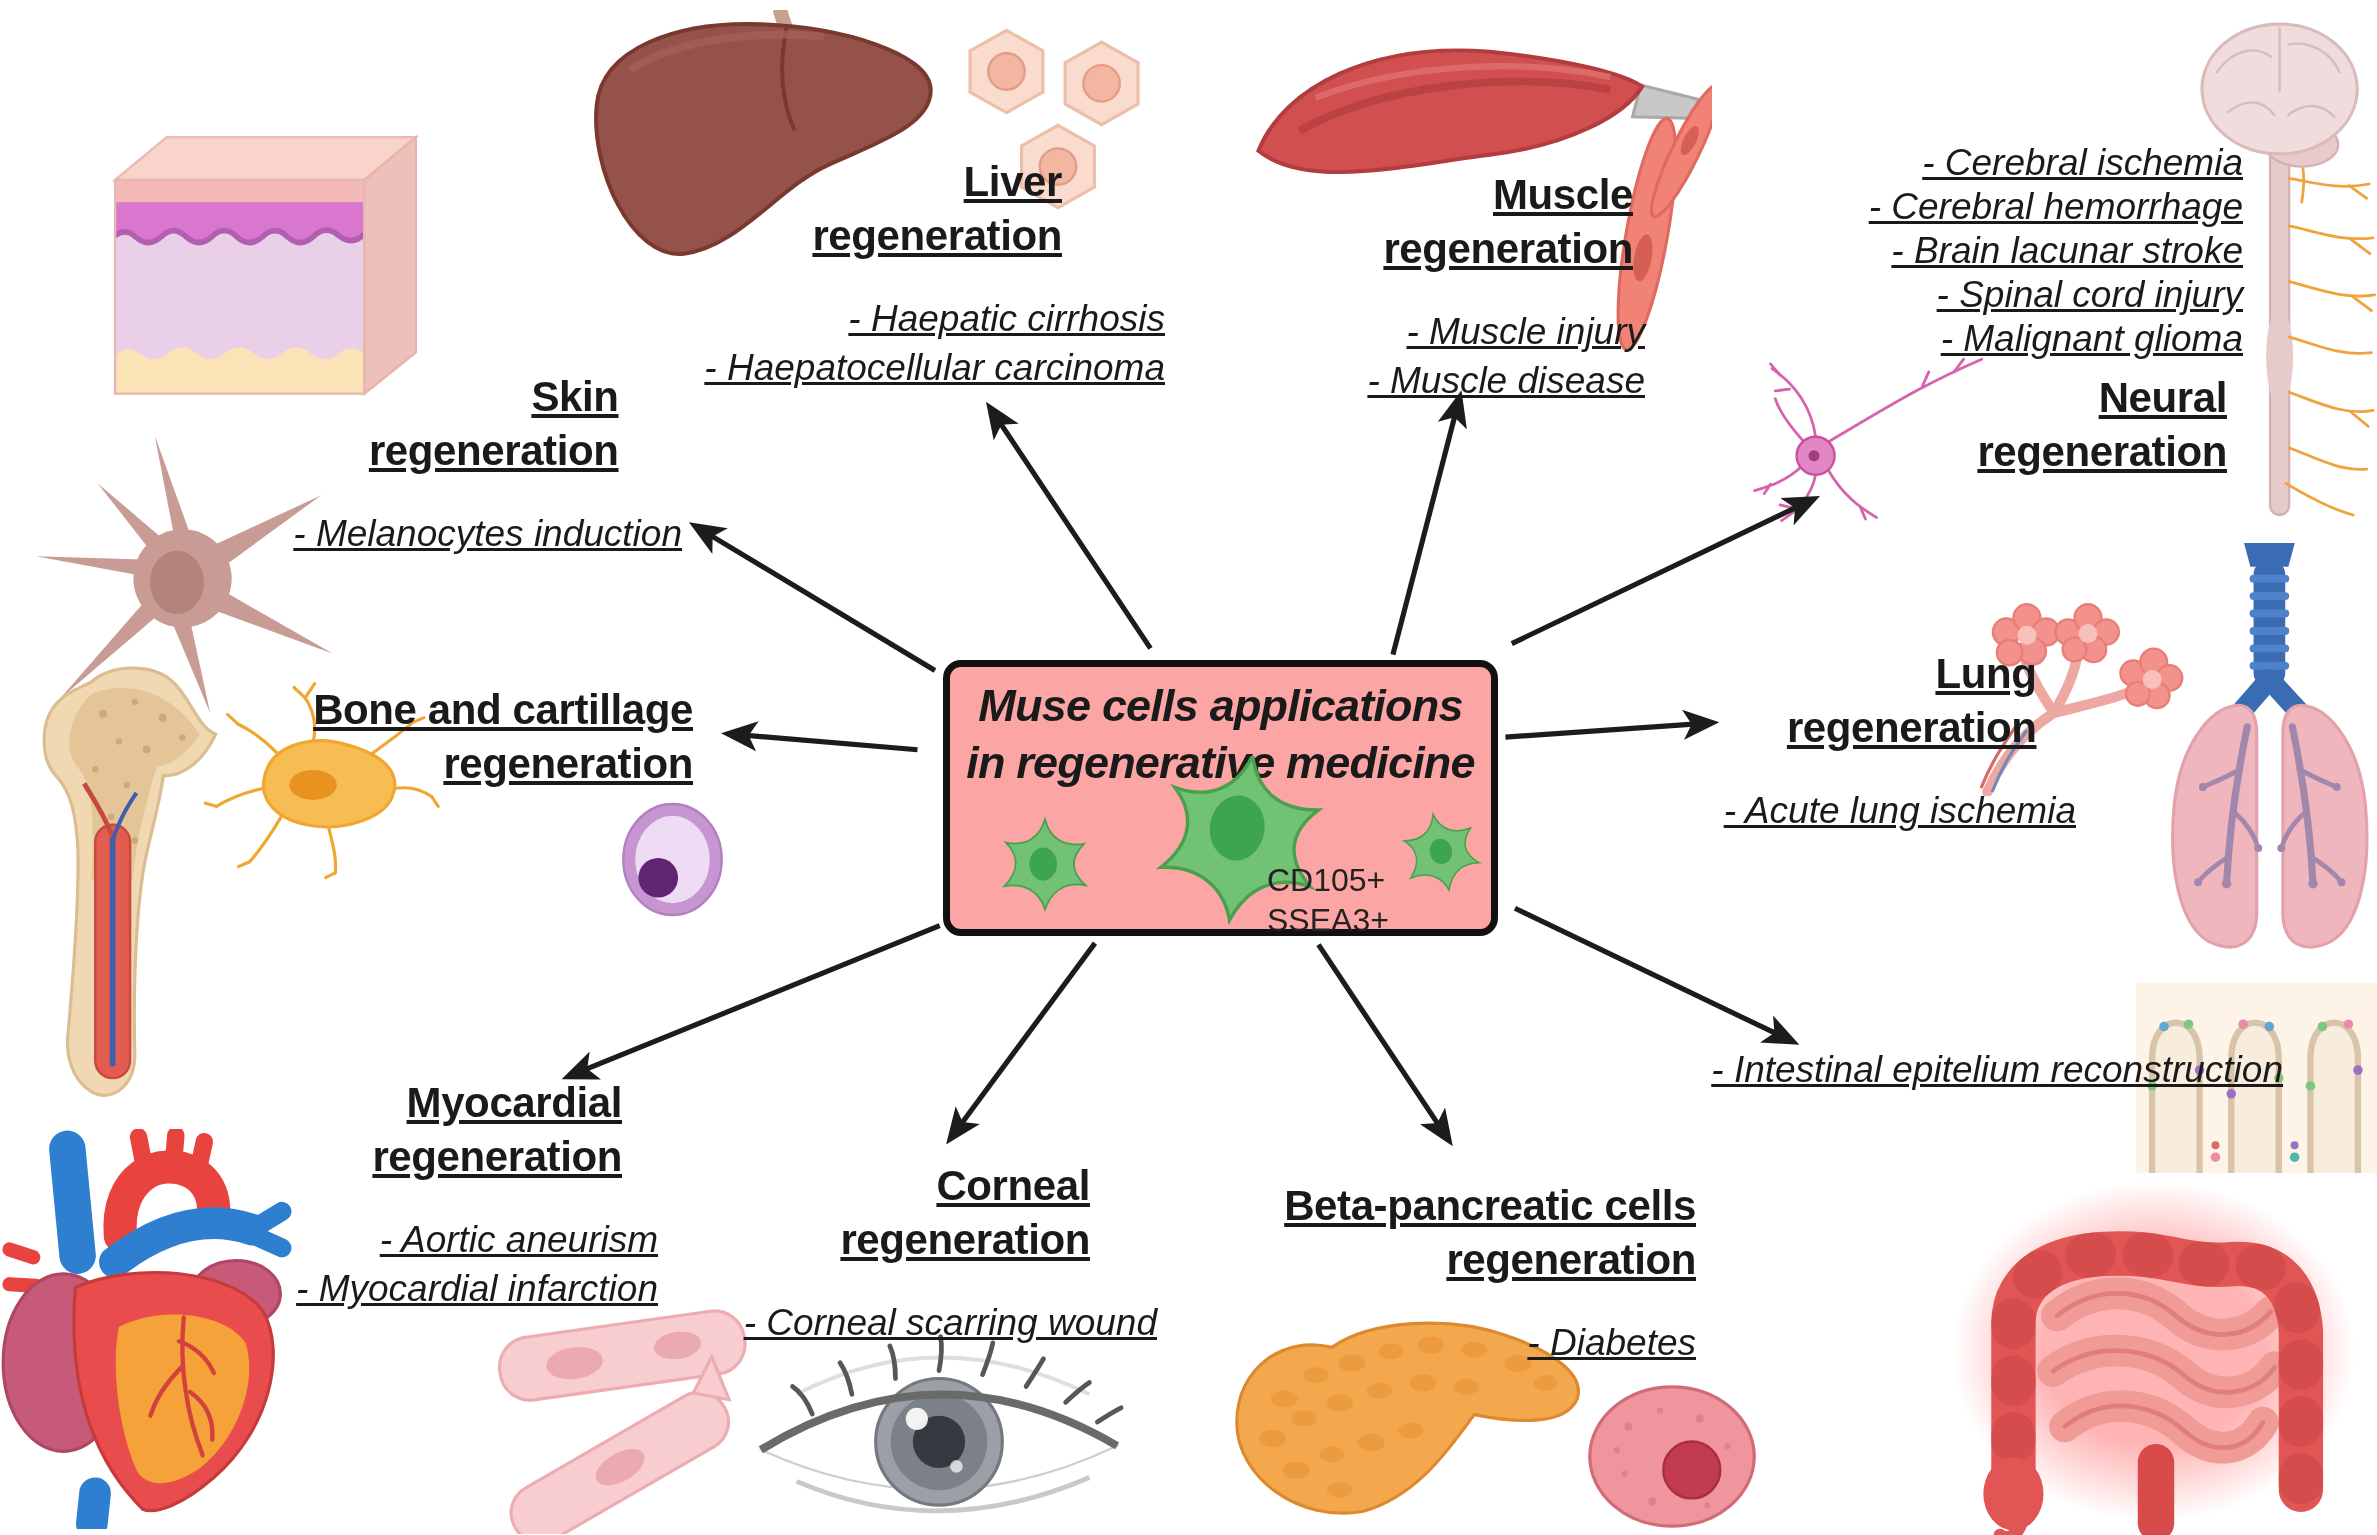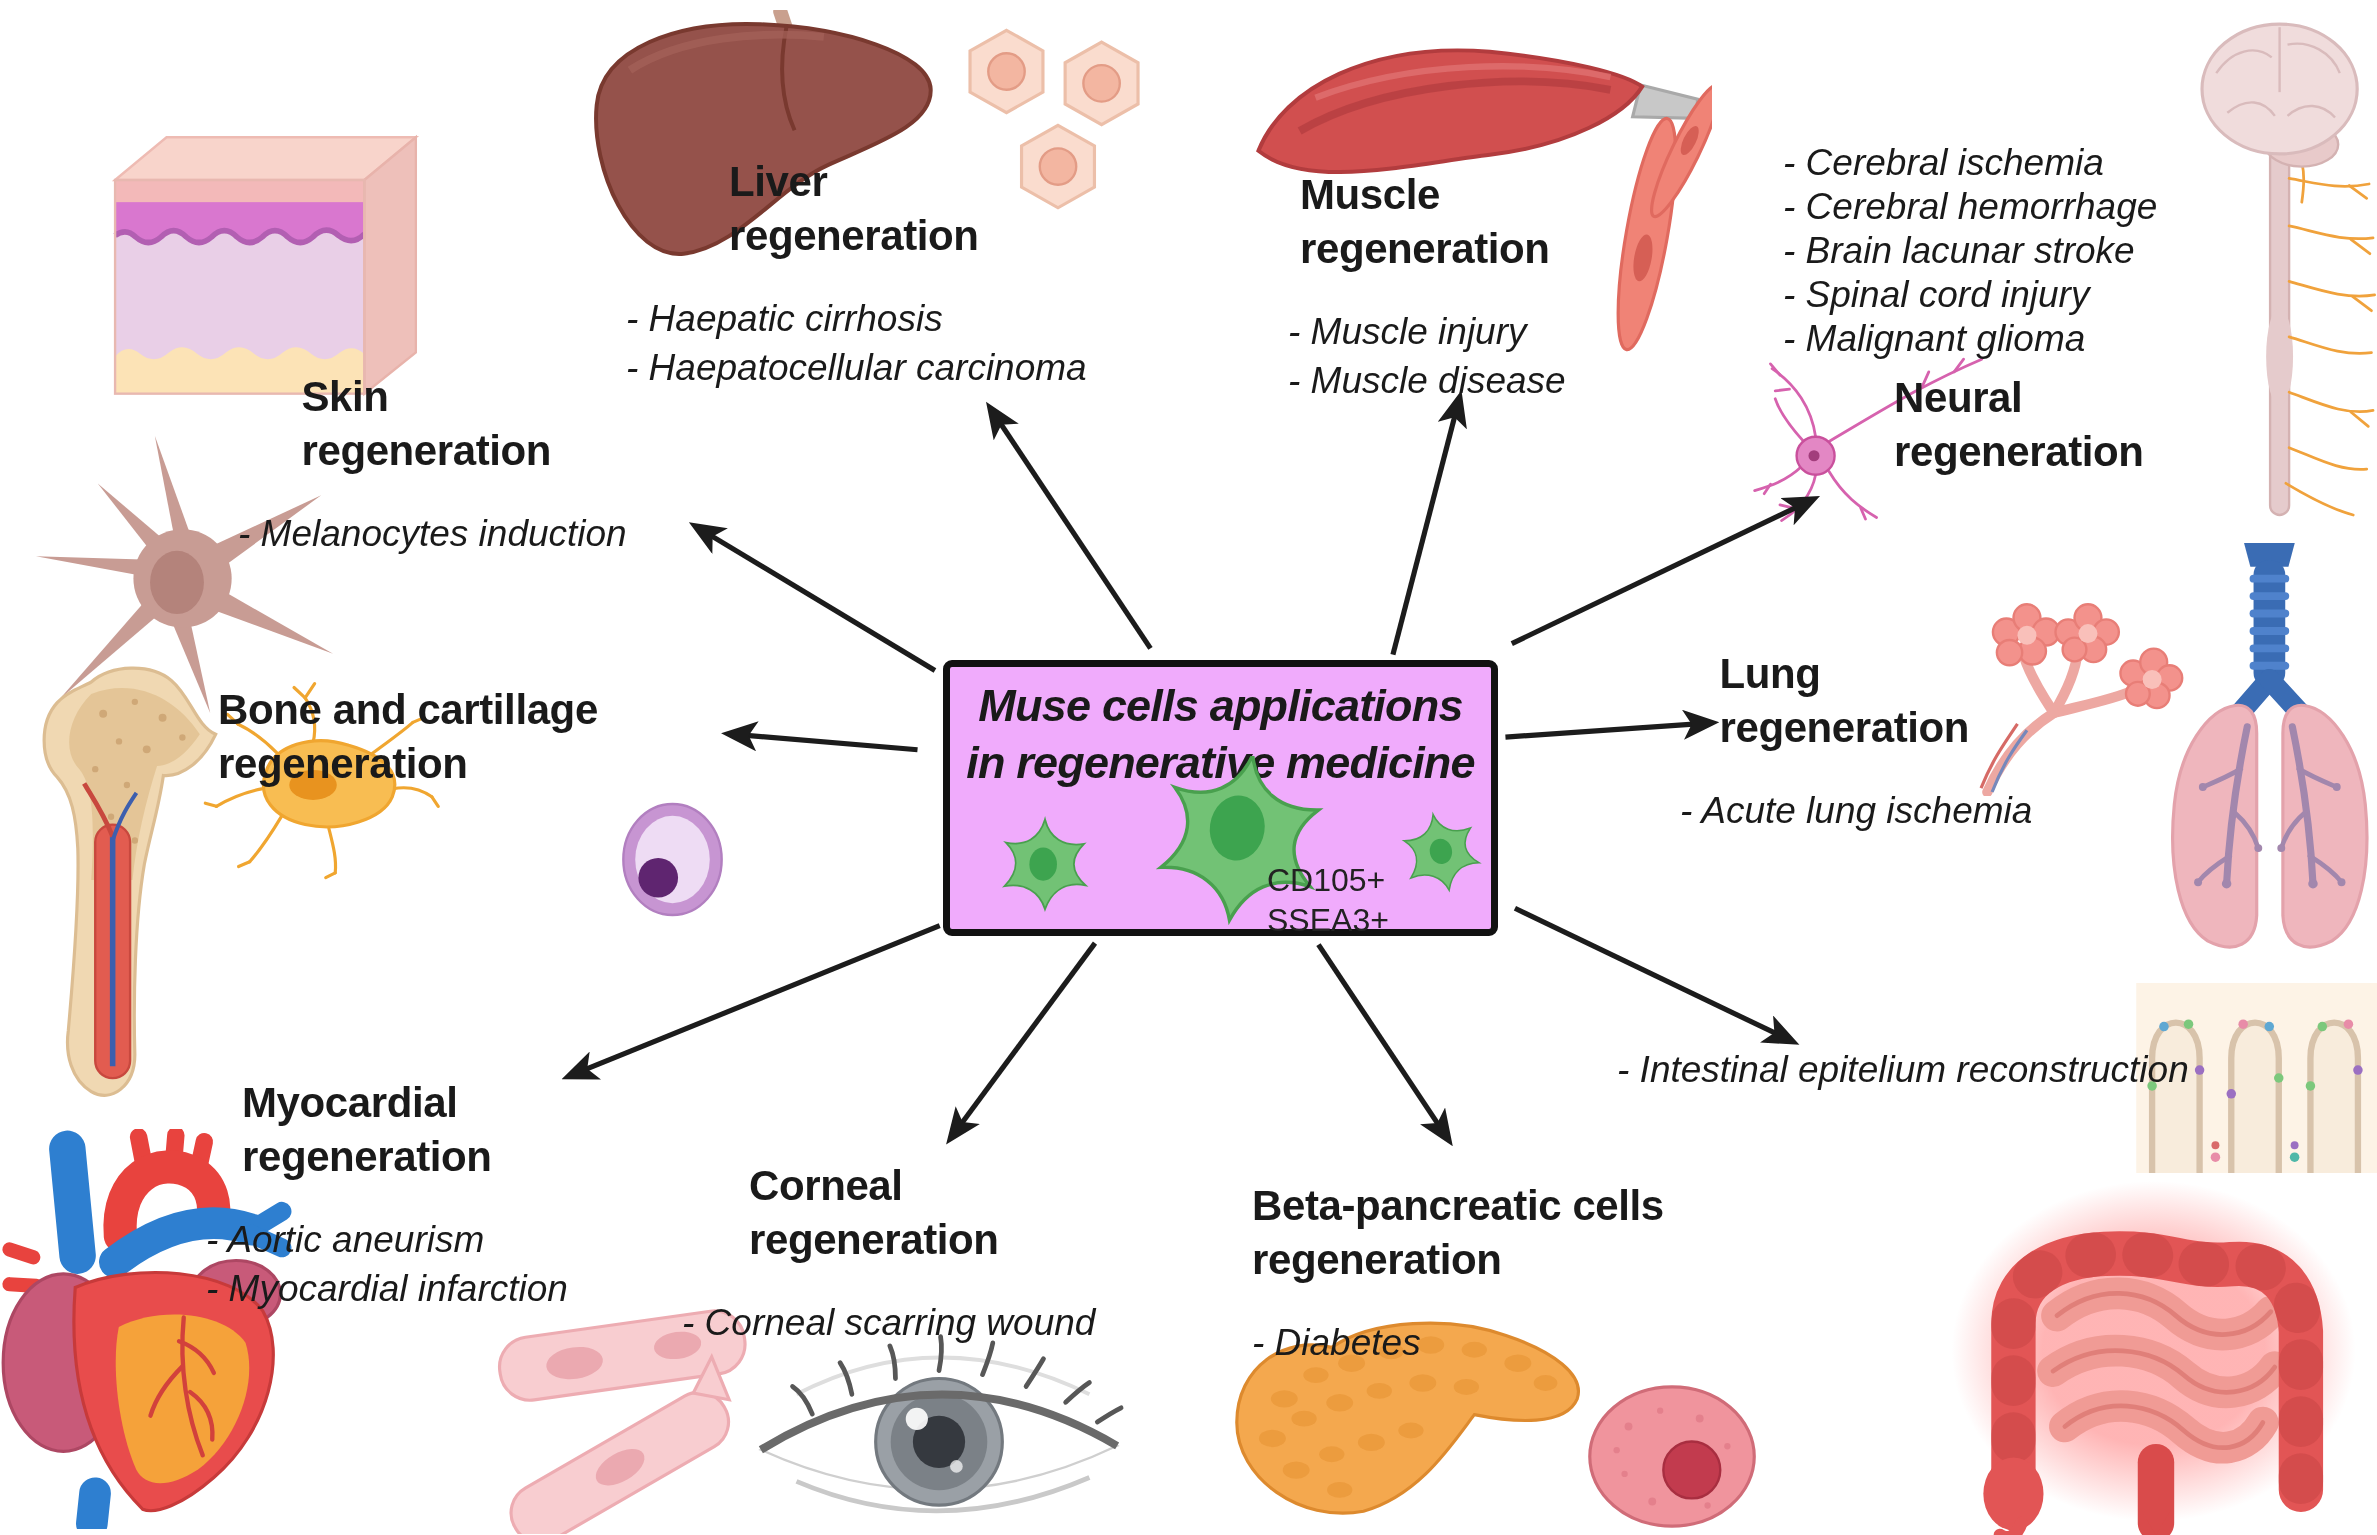--- a/index.html
+++ b/index.html
@@ -1,25 +1,25 @@
 <!DOCTYPE html>
 <html style="font-size:12.7px"><head>
 <meta charset="utf-8">
 <style>
   html,body{margin:0;padding:0;background:#ffffff;}
   body{font-family:"Liberation Sans", sans-serif; color:#1a1a1a;}
   .stage{position:relative; width:2377px; height:1536px; background:#ffffff; overflow:hidden;}
   .arrows{position:absolute; left:0; top:0; width:2377px; height:1536px; z-index:3;}
   .illus{position:absolute; z-index:1;}
-  .sec{position:absolute; text-align:left; z-index:4;}
+  .sec{position:absolute; text-align:right; z-index:4;text-decoration:underline;}
   .sec-title{font-weight:bold; font-size:42px; line-height:54px; margin:0 auto; letter-spacing:-0.4px;}
   .sec-items{font-style:italic; font-size:37px; line-height:49px; margin-top:31px; white-space:nowrap;}
   .sec-items.tight{margin-top:0; line-height:44px;}
   .center-box{position:absolute; left:943px; top:660px; width:555px; height:276px;
-    border:7.1px solid #111111; border-radius:9px; background:#f0abfc; box-sizing:border-box;
+    border:7.1px solid #111111; border-radius:18px; background:#fca5a5; box-sizing:border-box;
     text-align:center; z-index:5;}
   .center-title{font-size:45px; font-weight:bold; font-style:italic; line-height:51px; margin-top:12.7px; letter-spacing:-0.8px;}
   .center-cells{position:absolute; left:0; top:89px; width:540px; height:178px;}
   .center-markers{position:absolute; left:317px; top:193px; width:135px; text-align:left;
     font-size:32px; line-height:40px; color:#222; font-weight:normal;}
 </style>
 </head>
 <body>
 
 <div class="stage">

